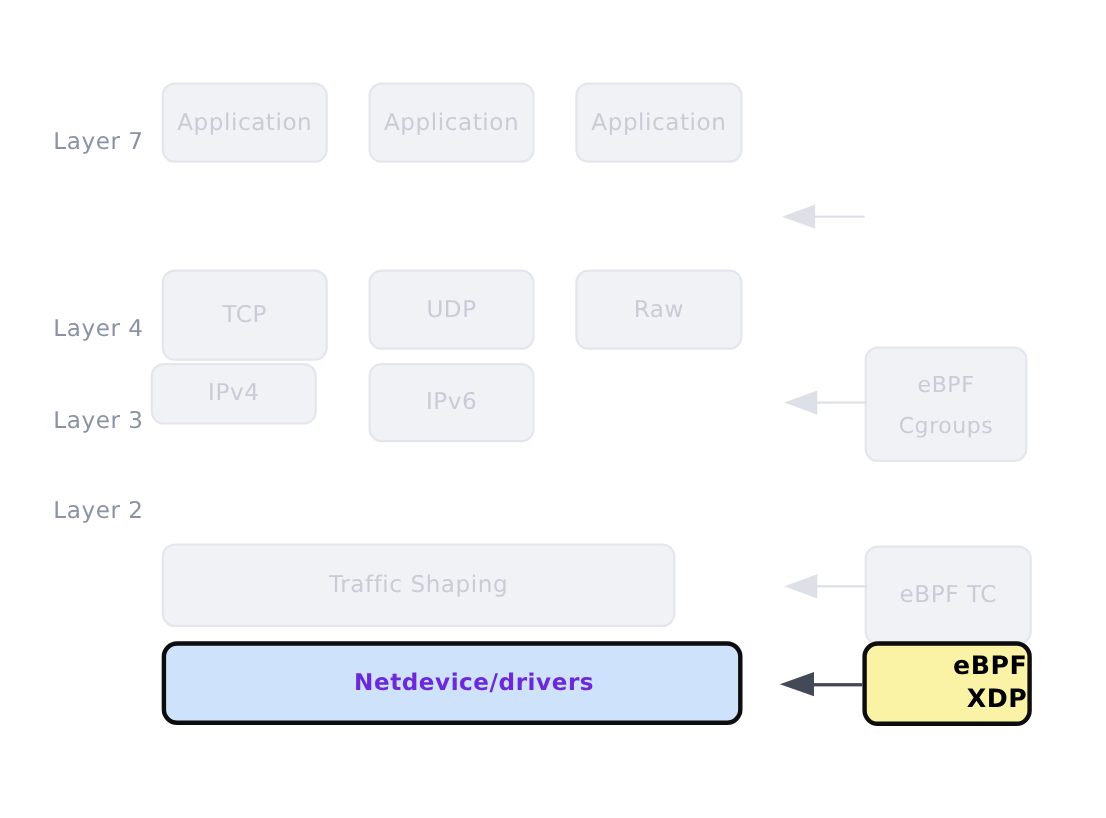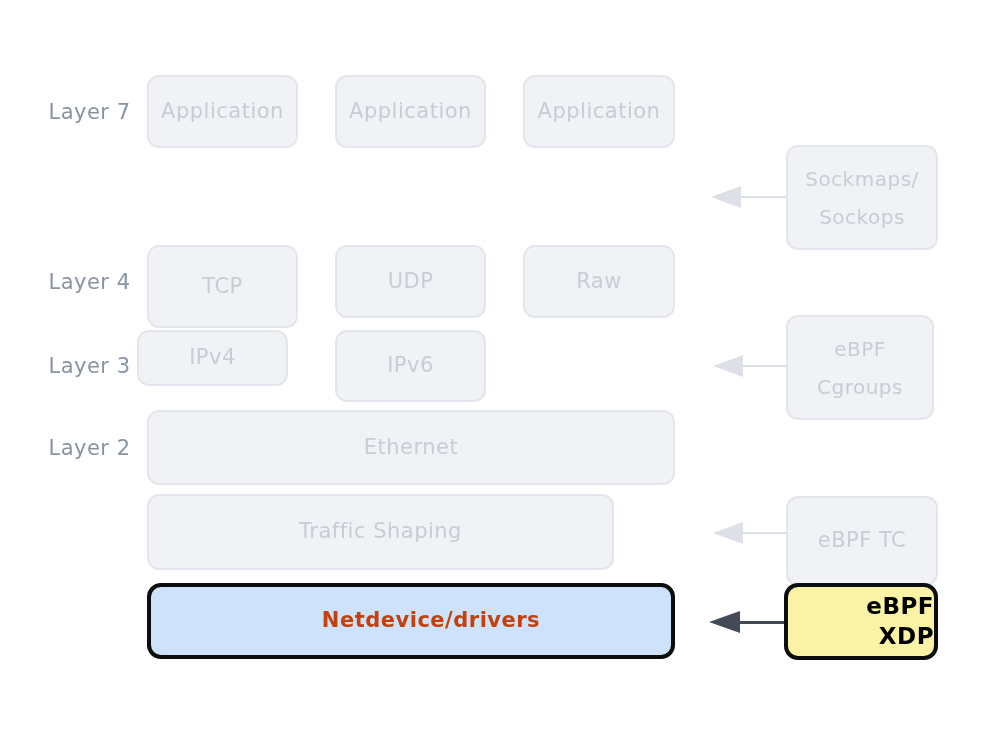--- a/index.html
+++ b/index.html
@@ -18,20 +18,21 @@
   .layer-label {
     position: absolute;
     left: 42px;
     width: 95px;
     text-align: center;
     transform: translateY(-50%);
     color: #8a93a4;
     font-size: 21px;
     letter-spacing: 0.5px;
     white-space: nowrap;
+    margin-top: 16px;
   }
   .box {
     position: absolute;
     box-sizing: border-box;
     display: flex;
     flex-direction: column;
     align-items: center;
     justify-content: center;
     text-align: right;
     border-radius: 12px;
@@ -41,21 +42,21 @@
   }
   .box.gray {
     background: #f0f2f5;
     border: 2px solid #e3e6ec;
     color: #c7ccd6;
   }
   .box.blue {
     background: #cee2fb;
     border: 4px solid #0d0d0d;
     border-radius: 14px;
-    color: #c2410c;
+    color: #6d28d9;
     font-weight: bold;
     padding-left: 40px;
   }
   .box.yellow {
     background: #faf3a6;
     border: 4px solid #0d0d0d;
     border-radius: 14px;
     color: #000000;
     font-weight: bold;
     font-size: 23px;
@@ -113,37 +114,29 @@
     <span>Raw</span>
   </div>
 
   <div class="box gray" style="left:137px;top:330px;width:151px;height:56px">
     <span>IPv4</span>
   </div>
   <div class="box gray" style="left:335px;top:330px;width:151px;height:72px">
     <span>IPv6</span>
   </div>
 
-  <div class="box gray" style="left:147px;top:410px;width:528px;height:75px">
-    <span>Ethernet</span>
-  </div>
 
   <div class="box gray" style="left:147px;top:494px;width:467px;height:76px">
     <span>Traffic Shaping</span>
   </div>
 
   <div class="box blue" style="left:147px;top:583px;width:528px;height:76px">
     <span>Netdevice/drivers</span>
   </div>
 
-  <div class="box gray" style="left:786px;top:145px;width:152px;height:105px;font-size:20px">
-    <span>Sockmaps/</span>
-    <span class="line2-gap"></span>
-    <span>Sockops</span>
-  </div>
   <div class="box gray" style="left:786px;top:315px;width:148px;height:105px;font-size:20px">
     <span>eBPF</span>
     <span class="line2-gap"></span>
     <span>Cgroups</span>
   </div>
   <div class="box gray" style="left:786px;top:496px;width:152px;height:90px">
     <span>eBPF TC</span>
   </div>
   <div class="box yellow" style="left:784px;top:583px;width:154px;height:77px">
     <span>eBPF XDP</span>

